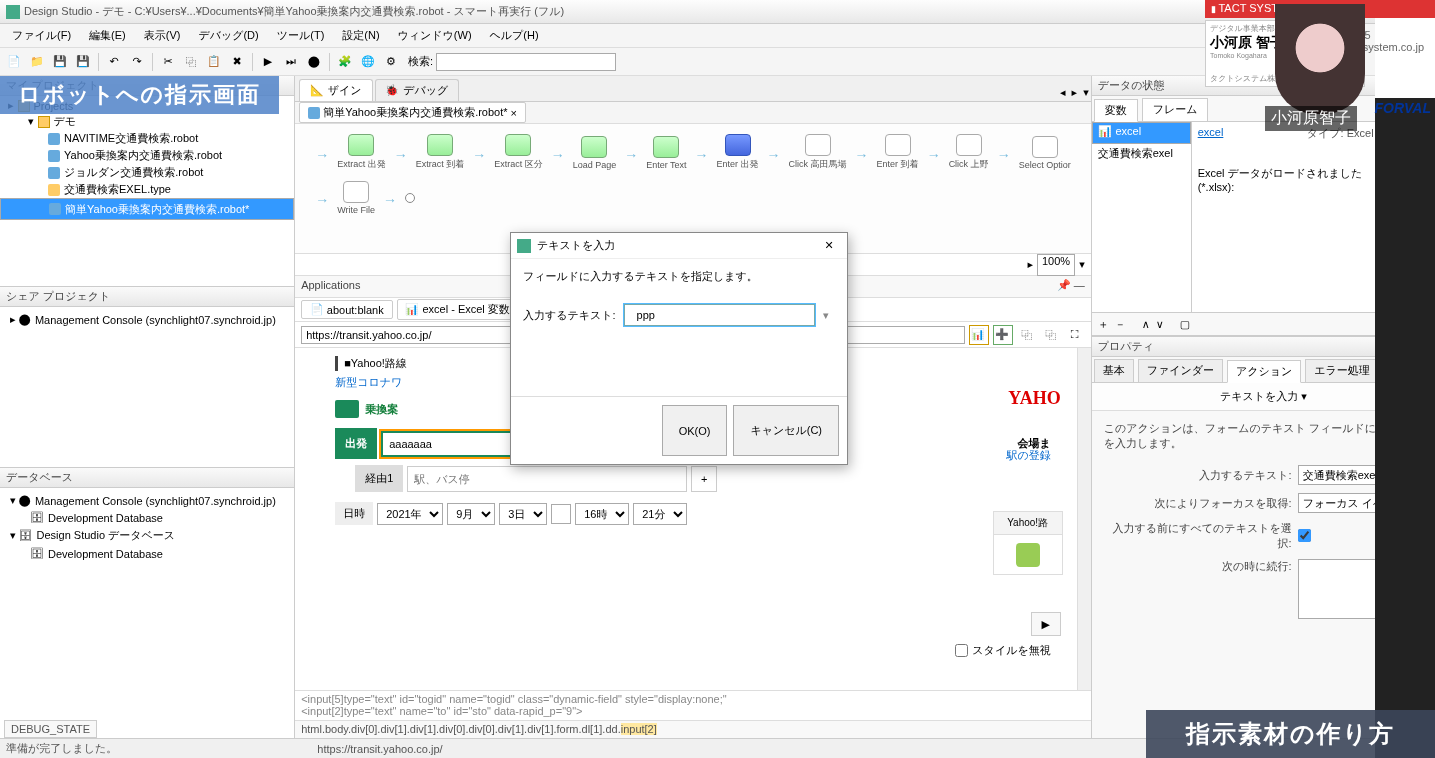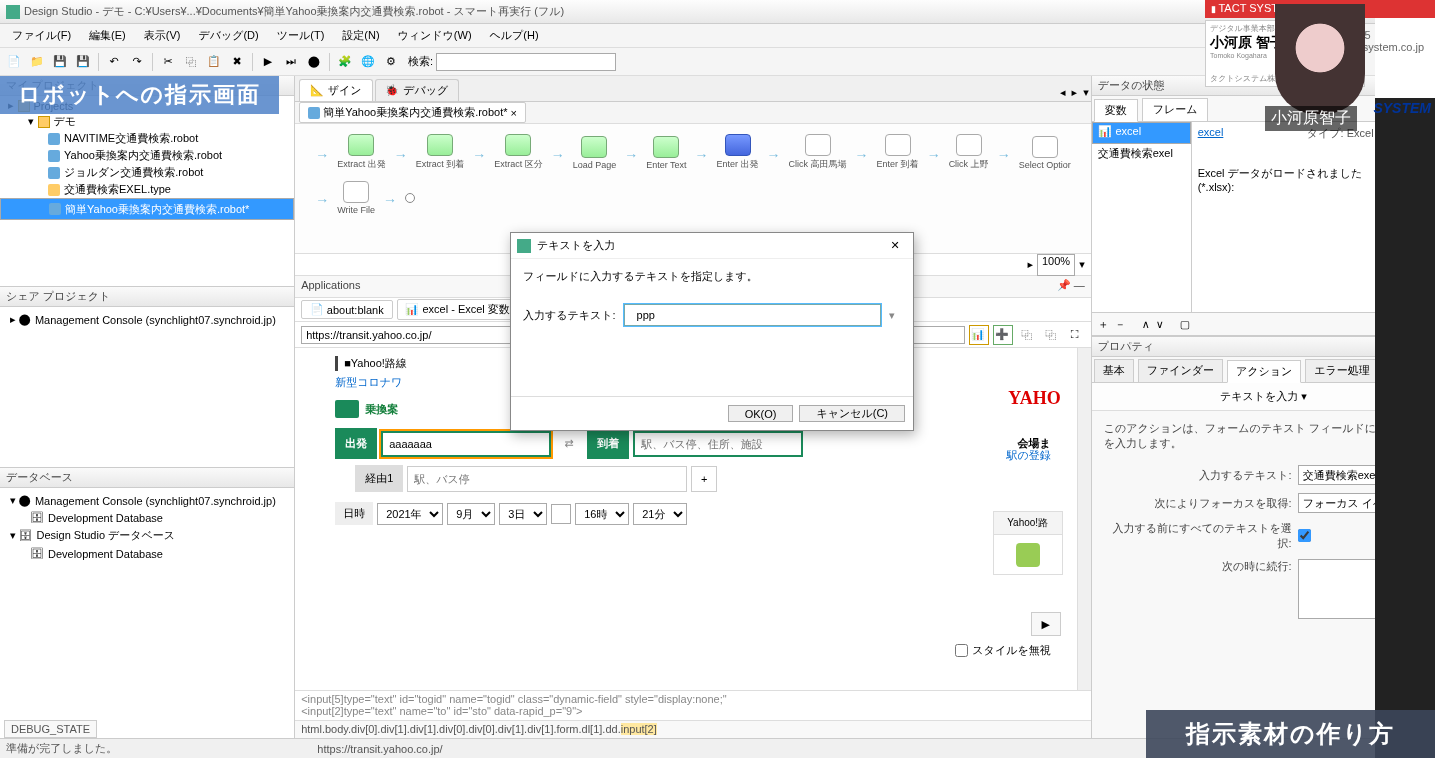--- a/index.html
+++ b/index.html
@@ -103,30 +103,30 @@
 .prop-row { display: flex; align-items: center; padding: 4px 10px; gap: 6px; }
 .prop-label { width: 190px; text-align: right; color: #444; }
 .prop-val { flex: 1; }
 .prop-select { width: 100%; height: 20px; border: 1px solid #aaa; background: #fff; padding: 0 4px; display: flex; align-items: center; justify-content: space-between; }
 .prop-text { width: 100%; height: 60px; border: 1px solid #aaa; background: #fff; }
 .checkbox { width: 13px; height: 13px; border: 1px solid #888; background: #fff; accent-color: #39f; }
 
 .statusbar { height: 20px; background: #f0f0f0; border-top: 1px solid #ccc; display: flex; align-items: center; padding: 0 6px; gap: 20px; color: #555; position: absolute; bottom: 0; left: 0; right: 0; }
 .debug-state { position: absolute; bottom: 20px; left: 4px; padding: 2px 6px; border: 1px solid #ccc; background: #f8f8f8; color: #555; }
 
-.dialog { position: absolute; left: 510px; top: 232px; width: 404px; background: #fff; border: 1px solid #888; box-shadow: 2px 4px 12px rgba(0,0,0,0.3); z-index: 100; }
+.dialog { position: absolute; left: 510px; top: 232px; width: 338px; background: #fff; border: 1px solid #888; box-shadow: 2px 4px 12px rgba(0,0,0,0.3); z-index: 100; }
 .dialog-title { height: 26px; background: #fff; border-bottom: 1px solid #eee; display: flex; align-items: center; padding: 0 6px; gap: 6px; }
 .dialog-close { margin-left: auto; width: 24px; height: 20px; display: flex; align-items: center; justify-content: center; }
 .dialog-body { padding: 10px 12px; }
 .dialog-desc { margin-bottom: 20px; }
 .dialog-field { display: flex; align-items: center; gap: 8px; margin-bottom: 60px; }
 .dialog-input { flex: 1; height: 22px; border: 1px solid #7aa; padding: 0 12px; outline: 1px solid #5bf; }
 .dd-arrow { width: 12px; color: #888; }
 .dialog-buttons { border-top: 1px solid #ddd; padding: 8px; display: flex; justify-content: flex-end; gap: 6px; }
-.dlg-btn { padding: 0 16px; border: 1px solid #aaa; background: #f0f0f0; }
+.dlg-btn { padding: 17px 16px; border: 1px solid #aaa; background: #f0f0f0; }
 
 .video-overlay { position: absolute; right: 0; top: 0; width: 230px; height: 140px; z-index: 200; }
 .tact-banner { position: absolute; right: 0; top: 0; width: 230px; height: 18px; background: #d33; color: #fff; font-size: 9px; padding: 2px 6px; }
 .presenter-card { position: absolute; right: 70px; top: 20px; width: 160px; background: #fff; border: 1px solid #ccc; font-size: 9px; padding: 2px 4px; }
 .face { position: absolute; right: 70px; top: 4px; width: 90px; height: 110px; background: radial-gradient(circle at 50% 40%, #ecc 30%, #433 31%); border-radius: 0 0 40px 40px; }
 .name-badge { position: absolute; right: 78px; top: 106px; background: rgba(0,0,0,0.6); color: #fff; padding: 2px 6px; font-size: 16px; }
 .forval { position: absolute; right: 4px; top: 100px; color: #039; font-weight: bold; font-style: italic; font-size: 14px; }
 .footer-overlay { position: absolute; right: 0; bottom: 0; background: rgba(60,70,90,0.9); color: #fff; font-size: 24px; font-weight: bold; padding: 8px 40px; z-index: 200; letter-spacing: 2px; }
 .dark-strip { position: absolute; right: 0; top: 0; width: 60px; height: 100%; background: #222; z-index: 150; }
 .dark-strip-inner { position: absolute; left: 0; top: 18px; width: 60px; height: 80px; background: #fff; }
@@ -479,15 +479,15 @@
   <div class="tact-banner">▮ <span>TACT SYSTEM</span></div>
   <div class="presenter-card">
     <div style="color:#888;font-size:8px;">デジタル事業本部　CMBグループ</div>
     <div style="font-size:14px;font-weight:bold;">小河原 智子</div>
     <div style="color:#888;font-size:7px;">Tomoko  Kogahara</div>
     <div style="position:absolute;right:-60px;top:8px;font-size:8px;color:#666;"><span>378-6215</span><br><span>ro@tactsystem.co.jp</span></div>
     <div style="font-size:8px;color:#888;margin-top:14px;">タクトシステム株式</div>
   </div>
   <div class="face"></div>
   <div class="name-badge">小河原智子</div>
-  <div class="forval">SYSTEM</div>
+  <div class="forval">FORVAL</div>
 </div>
 <div class="footer-overlay">指示素材の作り方</div>
 
 </body></html>

